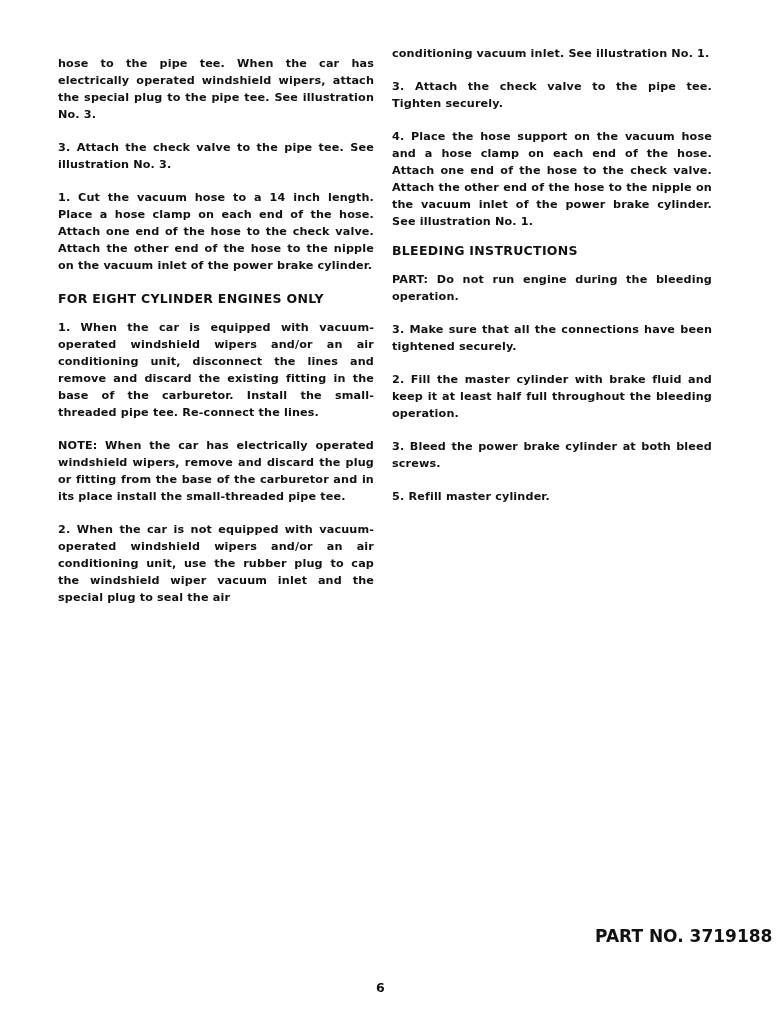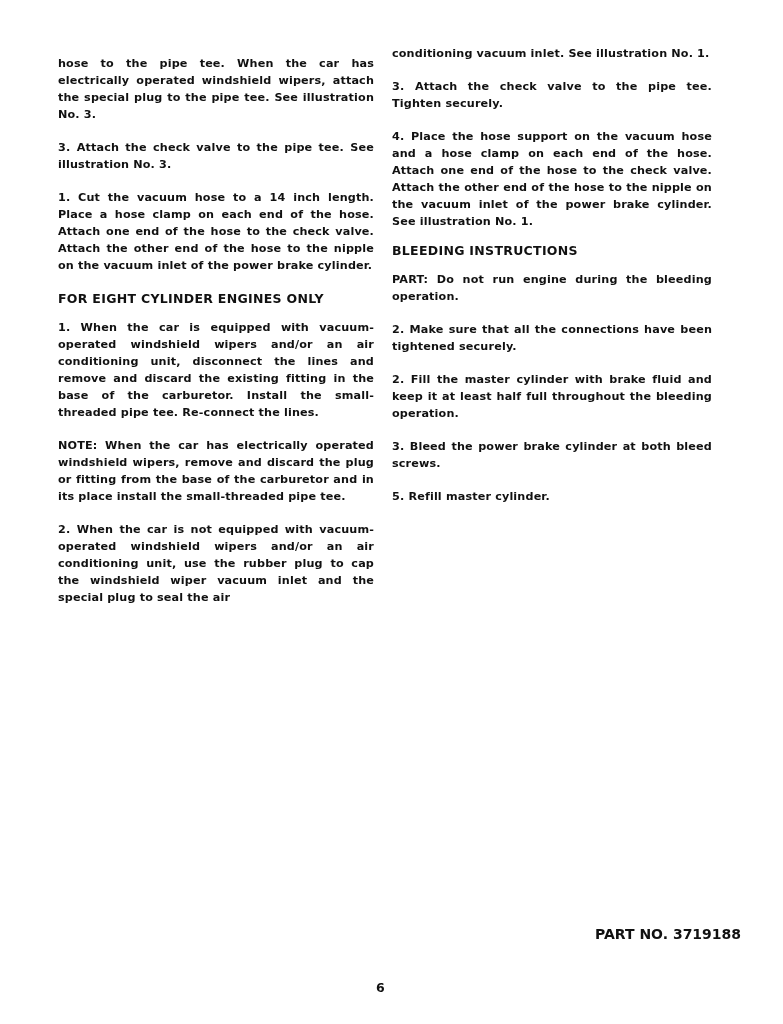--- a/index.html
+++ b/index.html
@@ -7,21 +7,21 @@
     width: 783px; height: 1024px; position: relative; overflow: hidden;
     font-family: "DejaVu Sans", sans-serif; color: #111111;
   }
   .col { position: absolute; top: 55px; font-size: 11.2px; line-height: 17px; font-weight: bold; letter-spacing: 0.15px; }
   .col-left { left: 58px; width: 316px; }
   .col-right { left: 392px; width: 320px; top: 45px; }
   .para { margin: 0 0 16px 0; text-align: justify; text-align-last: left; }
   .heading { text-align: left; font-size: 12.5px; margin: 0 0 14px 0; letter-spacing: 0.3px; }
   .heading.left-h { margin-top: 14px; margin-bottom: 12px; }
   .heading.bleed { margin-top: -4px; margin-bottom: 12px; }
-  .part-no { position: absolute; left: 595px; top: 926px; font-size: 14px; font-weight: bold; }
+  .part-no { position: absolute; left: 595px; top: 926px; font-size: 17px; font-weight: bold; }
   .page-num { position: absolute; left: 376px; top: 980px; font-size: 12.5px; font-weight: bold; }
 </style>
 </head>
 <body>
 
 <div class="col col-left">
   <p class="para">hose to the pipe tee. When the car has electrically operated windshield wipers, attach the special plug to the pipe tee. See illustration No. 3.</p>
   <p class="para">3. Attach the check valve to the pipe tee. See illustration No. 3.</p>
   <p class="para">1. Cut the vacuum hose to a 14 inch length. Place a hose clamp on each end of the hose. Attach one end of the hose to the check valve. Attach the other end of the hose to the nipple on the vacuum inlet of the power brake cylinder.</p>
   <div class="heading left-h">FOR EIGHT CYLINDER ENGINES ONLY</div>
@@ -29,20 +29,20 @@
   <p class="para">NOTE: When the car has electrically operated windshield wipers, remove and discard the plug or fitting from the base of the carburetor and in its place install the small-threaded pipe tee.</p>
   <p class="para">2. When the car is not equipped with vacuum-operated windshield wipers and/or an air conditioning unit, use the rubber plug to cap the windshield wiper vacuum inlet and the special plug to seal the air</p>
 </div>
 
 <div class="col col-right">
   <p class="para">conditioning vacuum inlet. See illustration No. 1.</p>
   <p class="para">3. Attach the check valve to the pipe tee. Tighten securely.</p>
   <p class="para">4. Place the hose support on the vacuum hose and a hose clamp on each end of the hose. Attach one end of the hose to the check valve. Attach the other end of the hose to the nipple on the vacuum inlet of the power brake cylinder. See illustration No. 1.</p>
   <div class="heading bleed">BLEEDING INSTRUCTIONS</div>
   <p class="para">PART: Do not run engine during the bleeding operation.</p>
-  <p class="para">2. Make sure that all the connections have been tightened securely.</p>
+  <p class="para">3. Make sure that all the connections have been tightened securely.</p>
   <p class="para">2. Fill the master cylinder with brake fluid and keep it at least half full throughout the bleeding operation.</p>
   <p class="para">3. Bleed the power brake cylinder at both bleed screws.</p>
   <p class="para">5. Refill master cylinder.</p>
 </div>
 
 <div class="part-no">PART NO. 3719188</div>
 <div class="page-num">6</div>
 
 </body></html>

